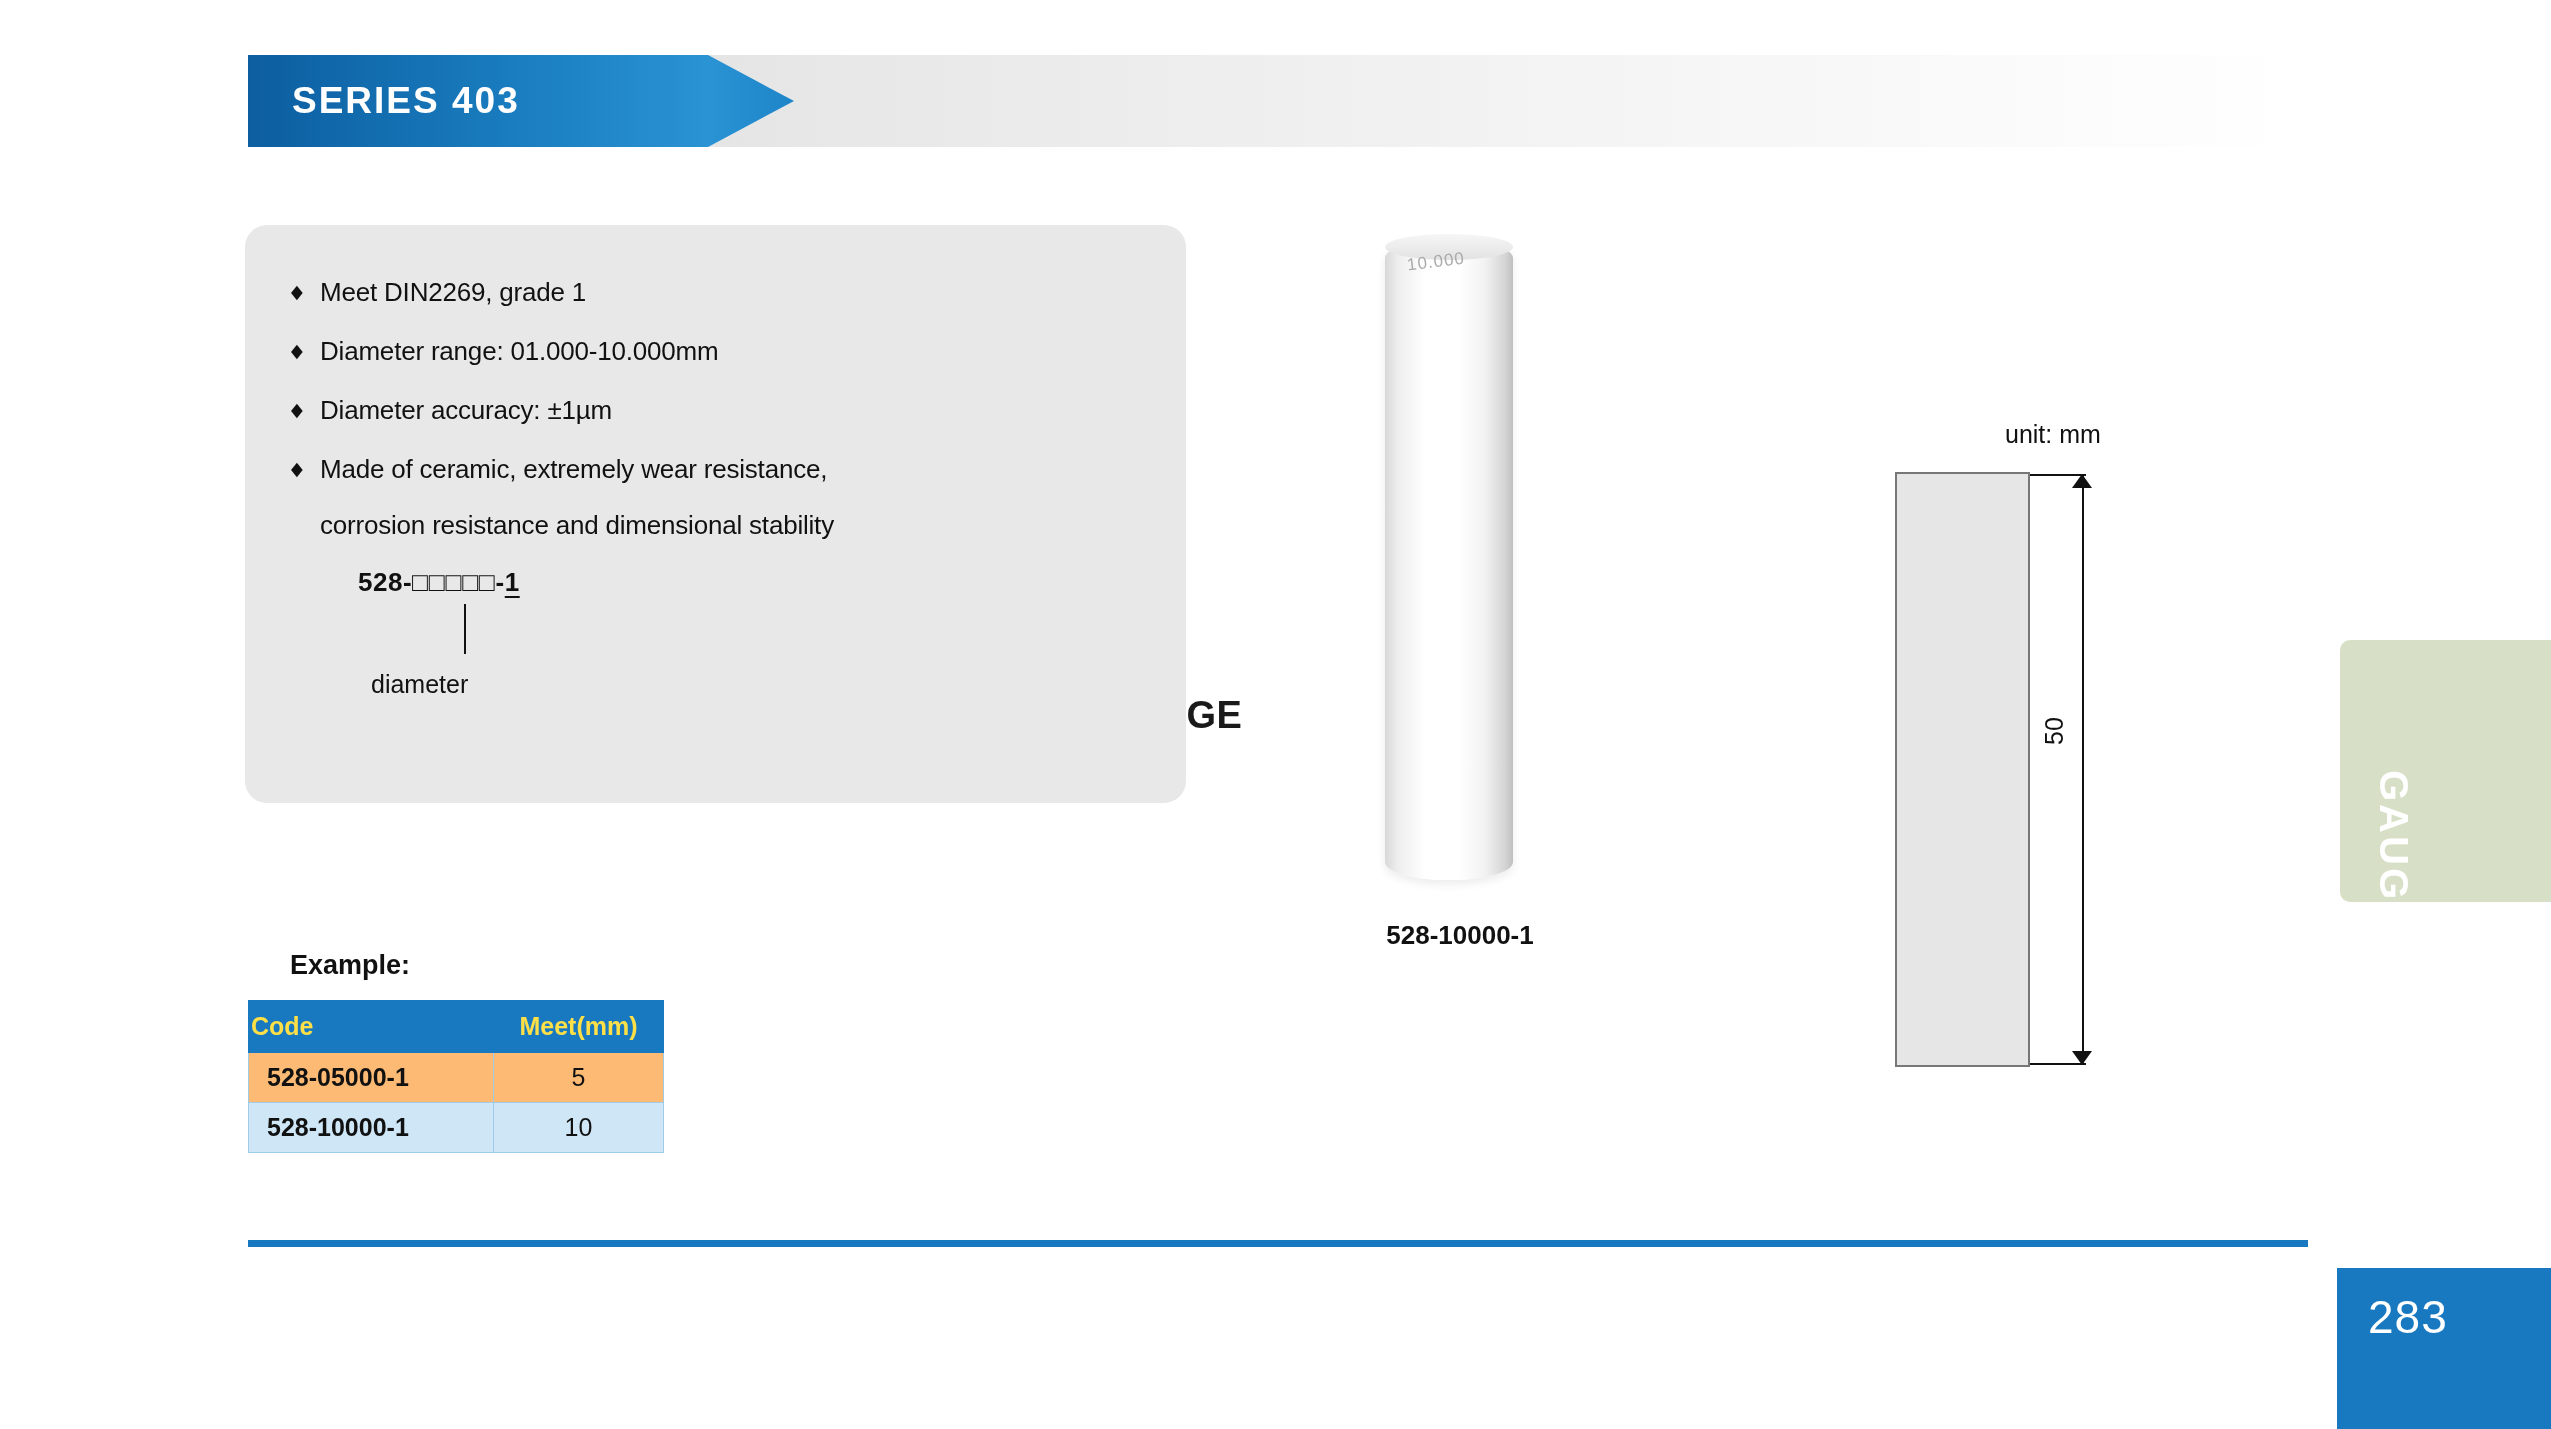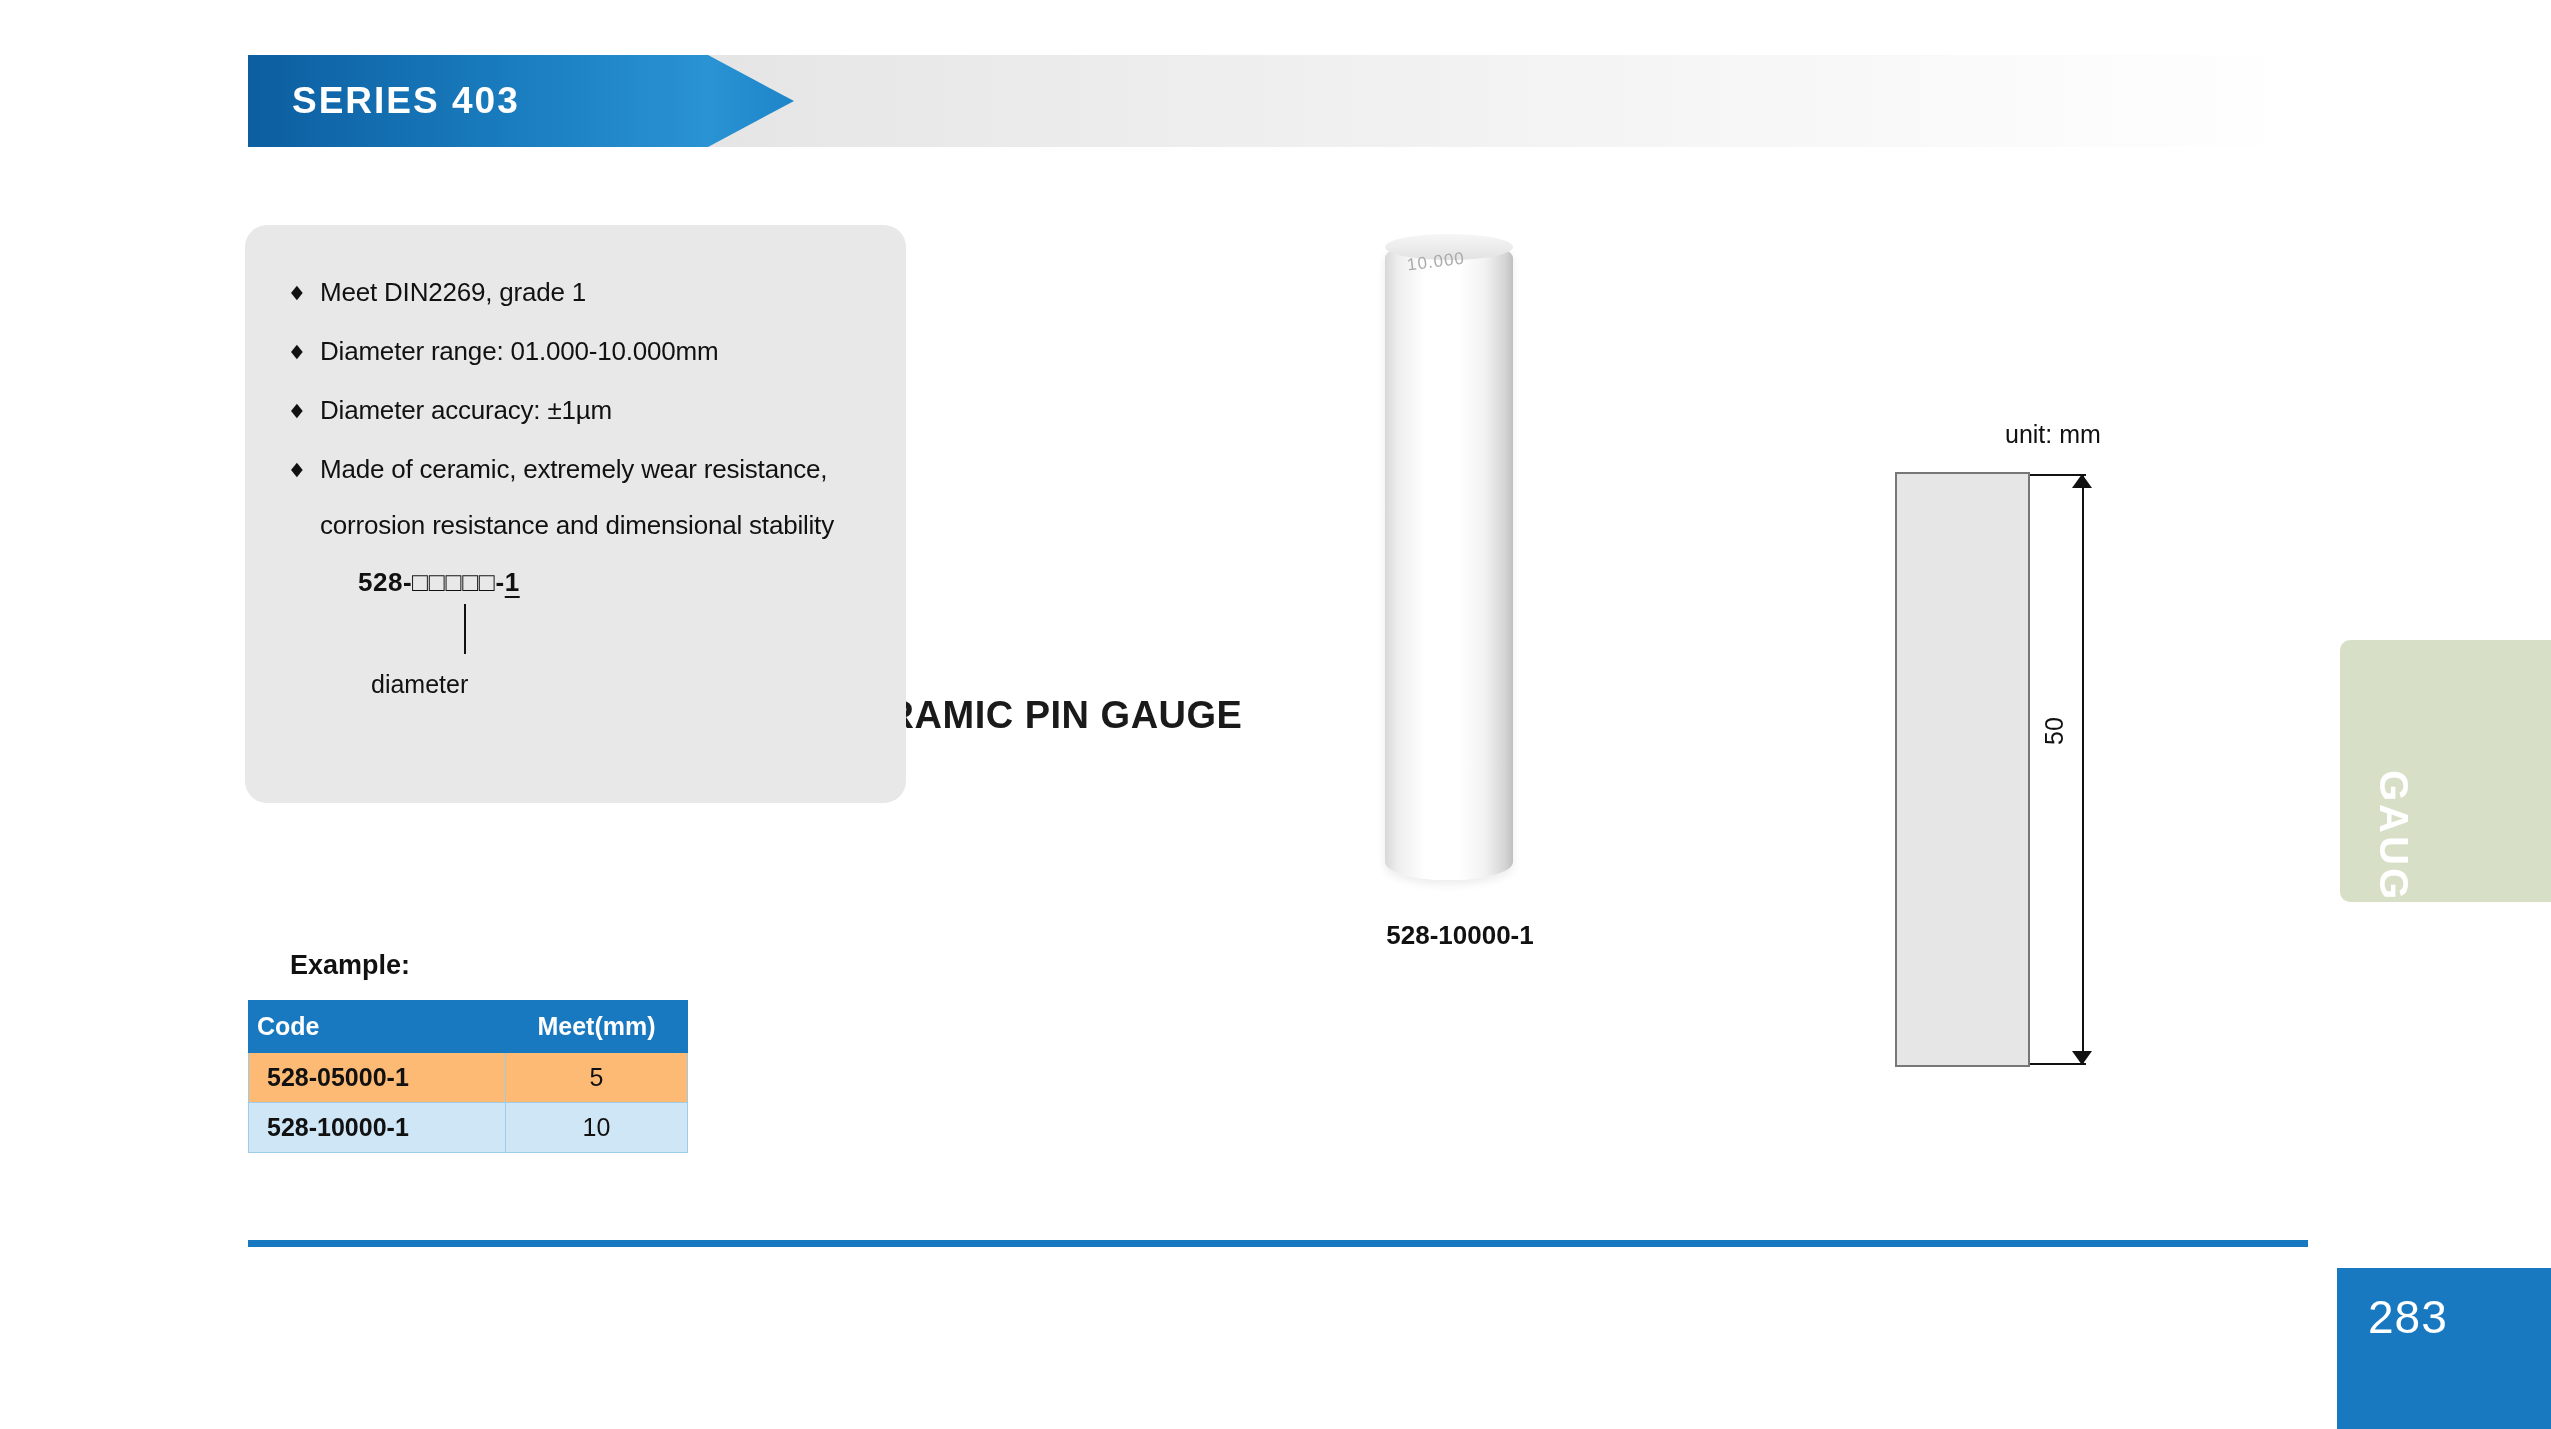--- a/index.html
+++ b/index.html
@@ -66,21 +66,21 @@
     font-weight: bold;
     letter-spacing: 0.5px;
     white-space: nowrap;
   }
 
   
   .feature-panel {
     position: absolute;
     left: 245px;
     top: 225px;
-    width: 661px;
+    width: 941px;
     height: 578px;
     background: #e8e8e8;
     border-radius: 22px;
   }
   .feature-list {
     position: absolute;
     left: 45px;
     top: 50px;
     width: 715px;
   }
@@ -276,23 +276,23 @@
   }
   .ex-table {
     position: absolute;
     left: 248px;
     top: 1000px;
     border-collapse: collapse;
     font-size: 25px;
   }
   .ex-table th {
     background: #1878c0;
-    color: #ffffff;
-    font-weight: bold;
-    padding: 11px 8px;
+    color: #fde047;
+    font-weight: bold;
+    padding: 11px 2px;
     text-align: left;
     border: 1px solid #1878c0;
   }
   .ex-table th.size-col {
     text-align: center;
   }
   .ex-table td {
     border: 1px solid #9ecbe8;
     padding: 10px 18px;
     color: #111111;

